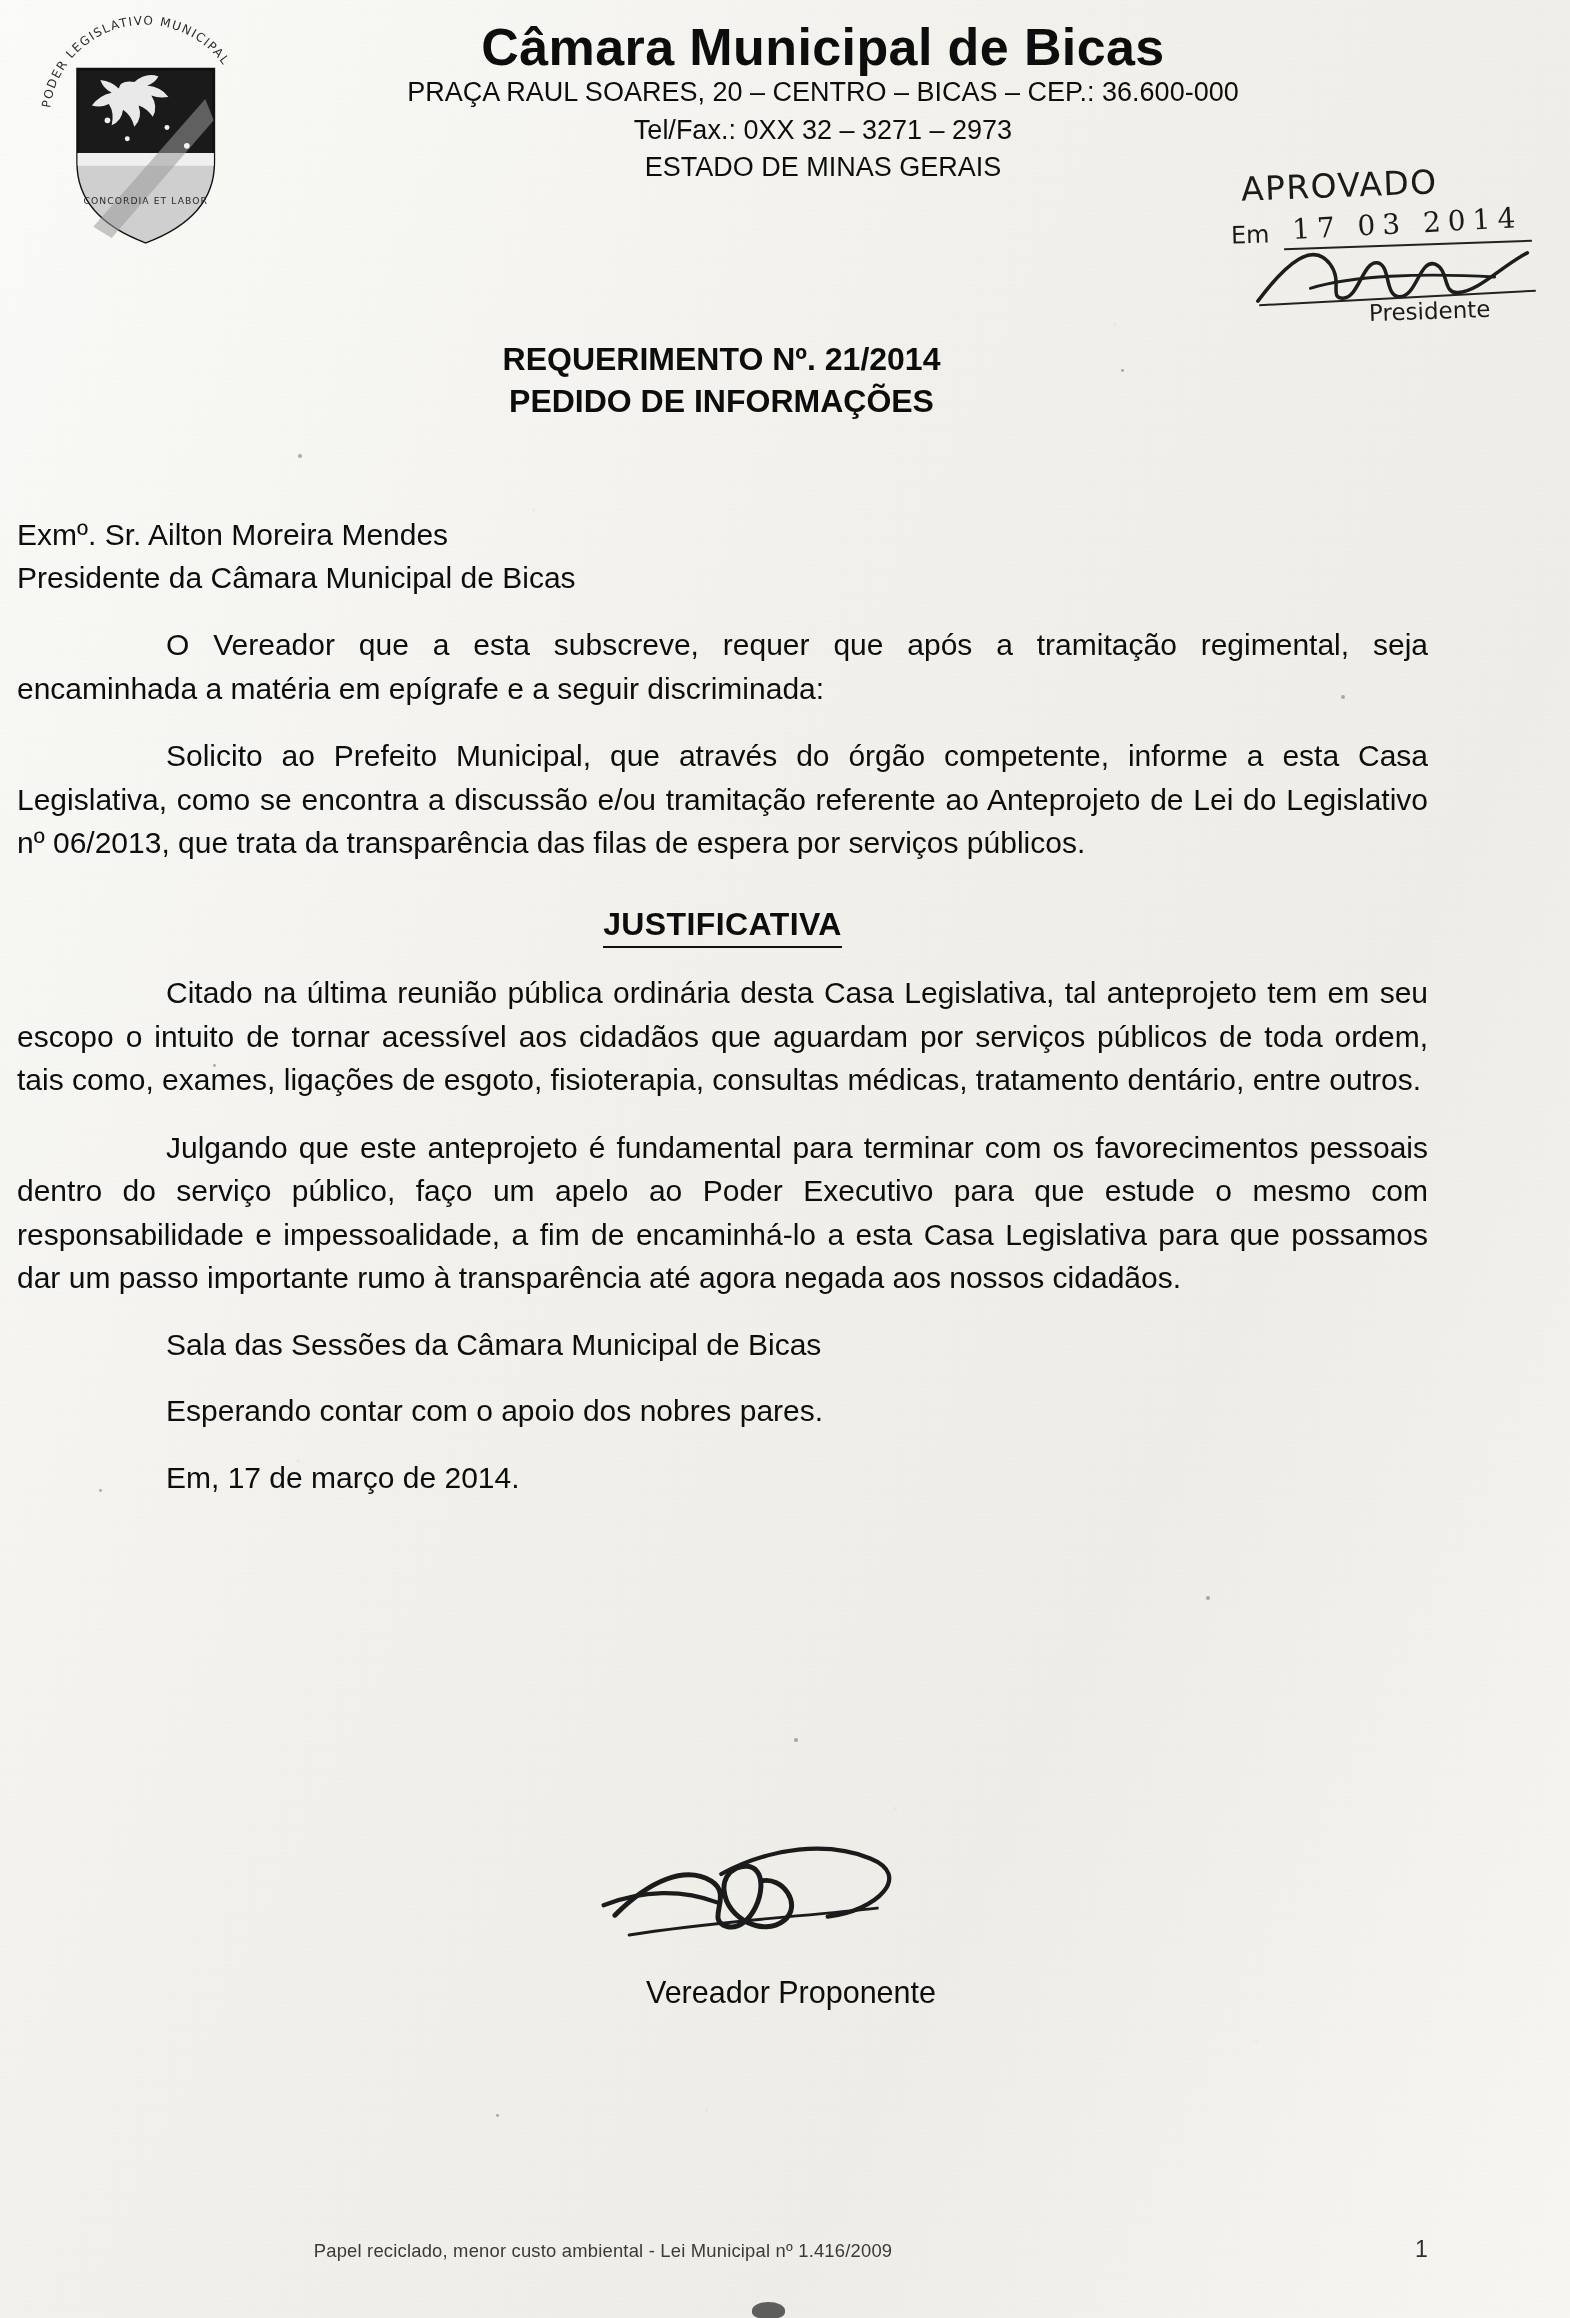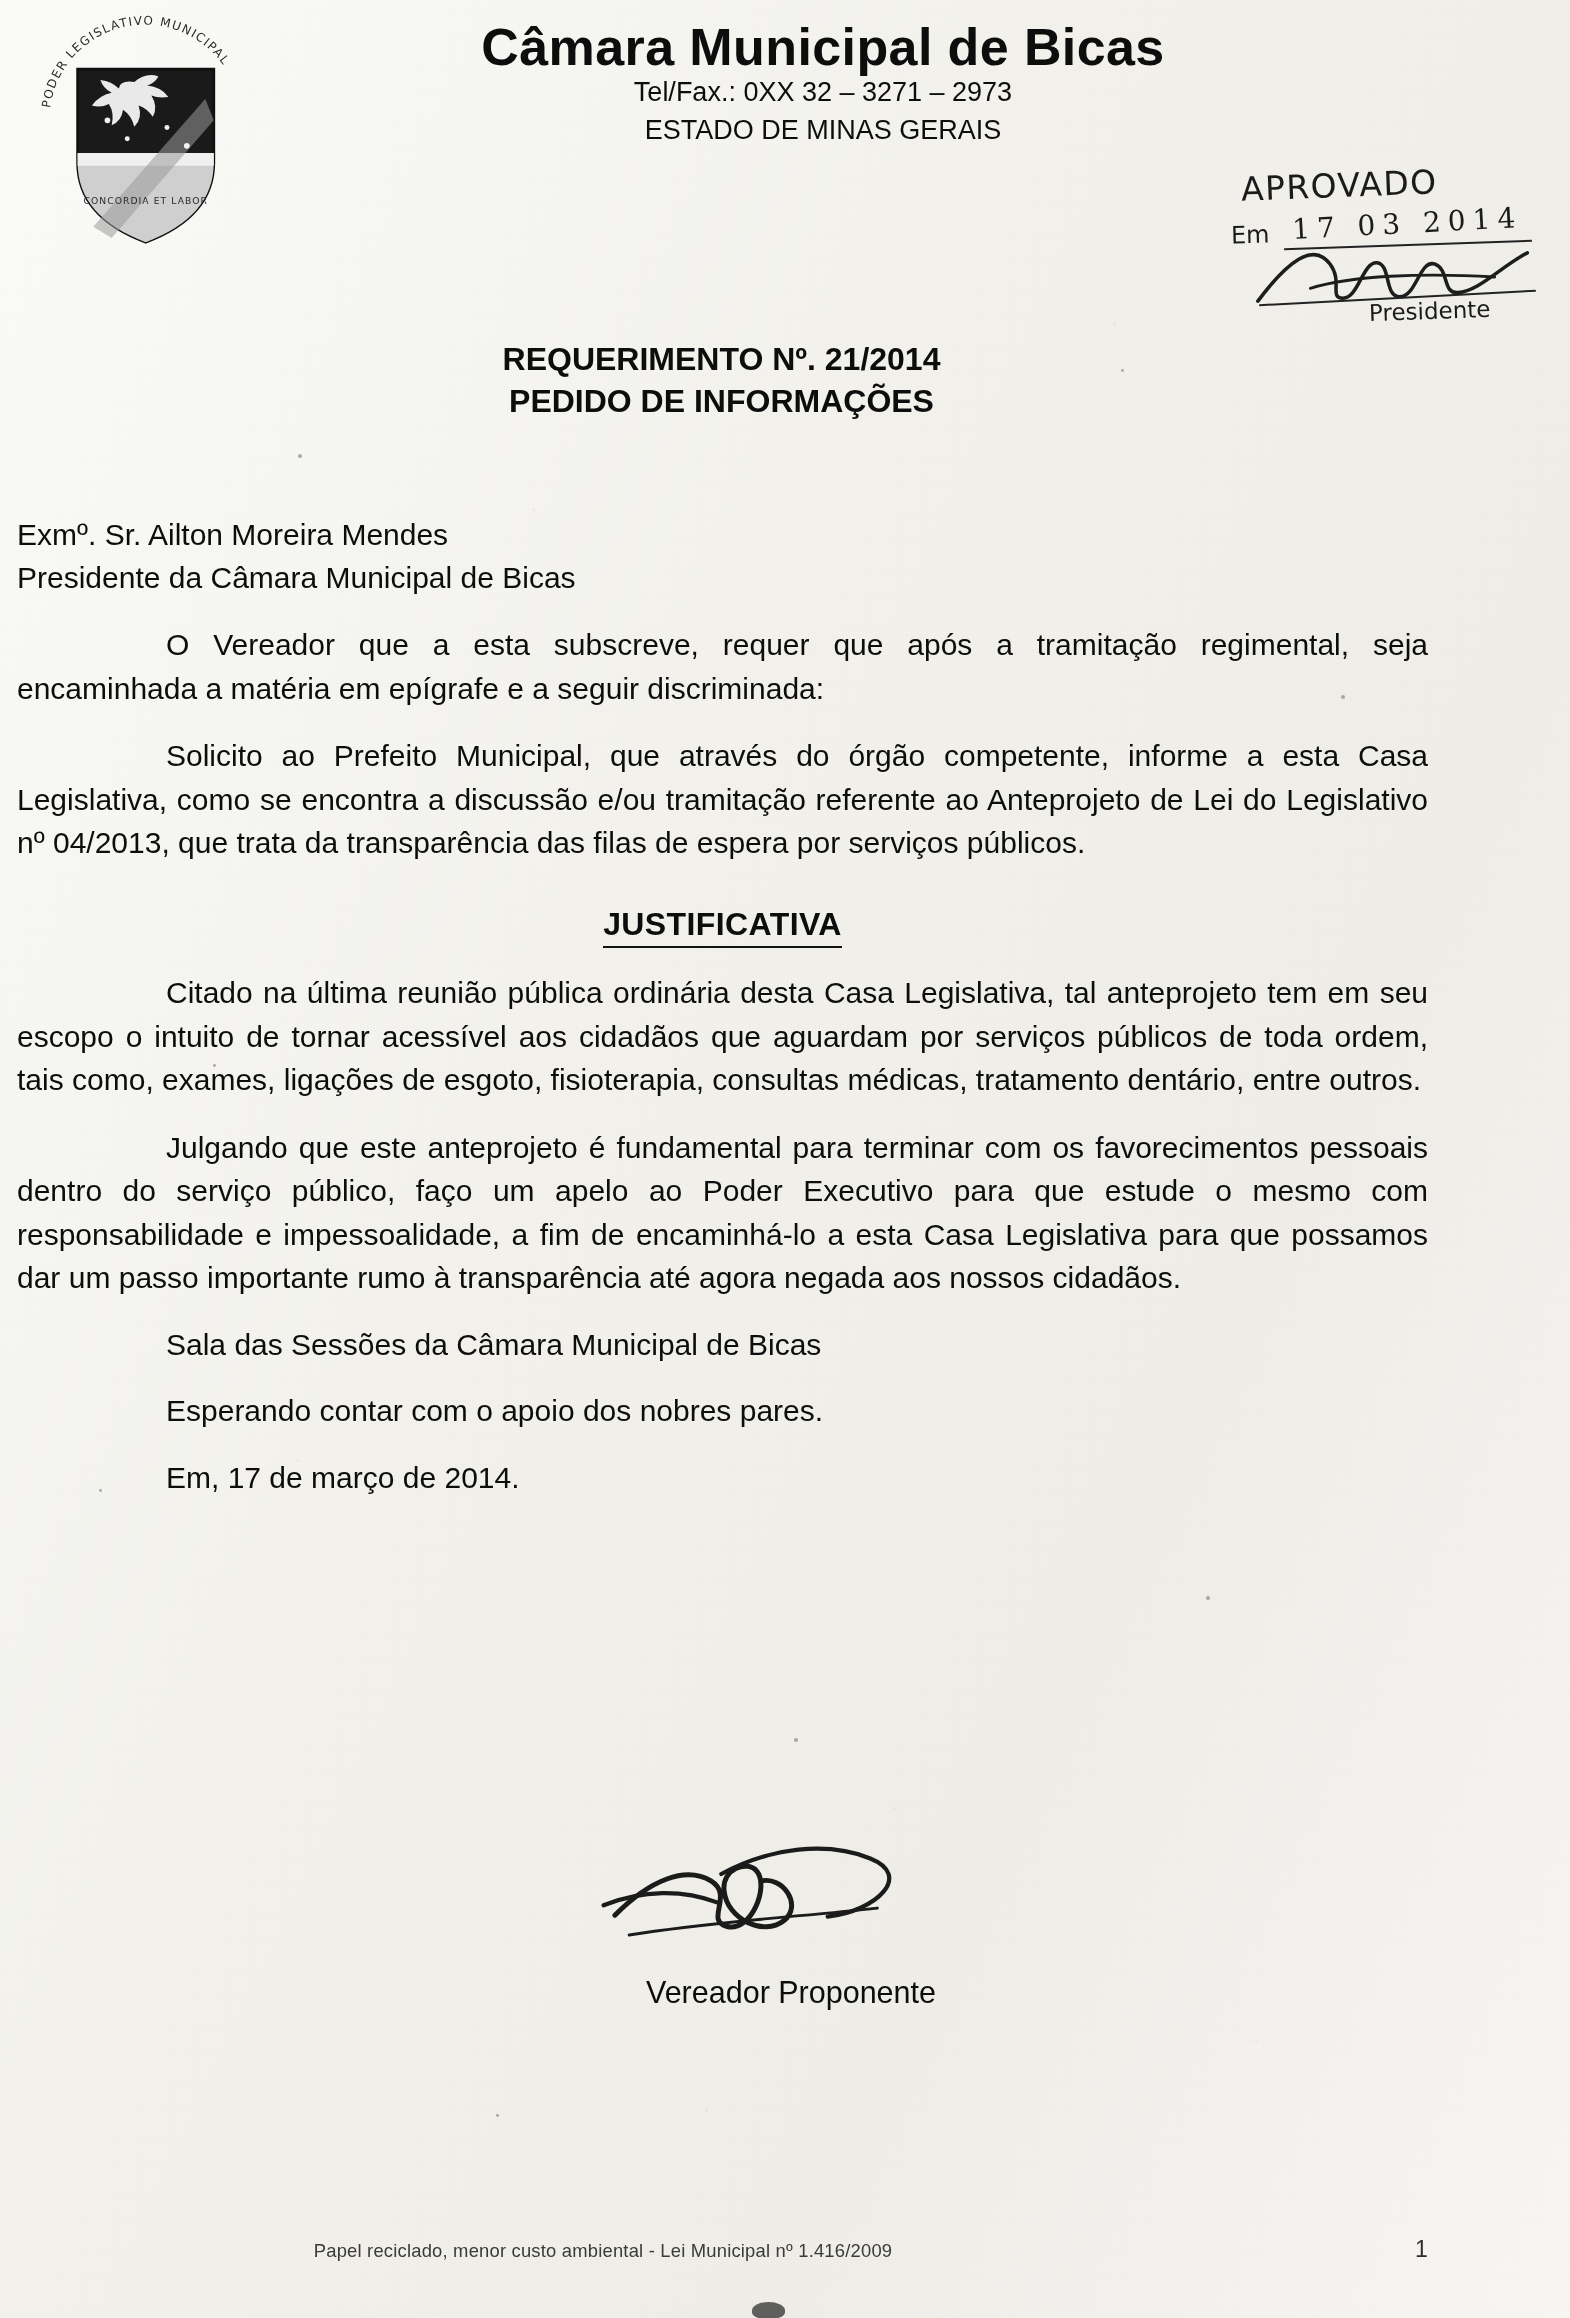--- a/index.html
+++ b/index.html
@@ -305,20 +305,21 @@
         <circle cx="196" cy="160" r="3.5" fill="#f2f2f2"></circle>
         <circle cx="224" cy="186" r="4" fill="#f2f2f2"></circle>
         <circle cx="166" cy="200" r="3" fill="#f2f2f2"></circle>
 
         <text x="166" y="268" text-anchor="middle" font-family="DejaVu Sans, sans-serif" font-size="13" fill="#2b2b2b" letter-spacing="1.5">CONCORDIA ET LABOR</text>
       </svg>
     </div>
 
     <div class="head-text">
       <div class="head-title">Câmara Municipal de Bicas</div>
+      <div class="head-line">PRAÇA RAUL SOARES, 20 – CENTRO – BICAS – CEP.: 36.600-000</div>
       <div class="head-line">Tel/Fax.: 0XX 32 – 3271 – 2973</div>
       <div class="head-line">ESTADO DE MINAS GERAIS</div>
     </div>
 
     <div class="stamp">
       <div class="stamp-word">APROVADO</div>
       <div class="stamp-em">Em</div>
       <div class="stamp-date">17 03 2014</div>
       <div class="stamp-rule"></div>
       <div class="stamp-sig">
@@ -340,21 +341,21 @@
     <span class="l2">PEDIDO DE INFORMAÇÕES</span>
   </div>
 
   <div class="body-block">
     <div class="addr">
       <span class="l">Exmº. Sr. Ailton Moreira Mendes</span>
       <span class="l">Presidente da Câmara Municipal de Bicas</span>
     </div>
 
     <p class="para">O Vereador que a esta subscreve, requer que após a tramitação regimental, seja encaminhada a matéria em epígrafe e a seguir discriminada:</p>
-    <p class="para">Solicito ao Prefeito Municipal, que através do órgão competente, informe a esta Casa Legislativa, como se encontra a discussão e/ou tramitação referente ao Anteprojeto de Lei do Legislativo nº 04/2013, que trata da transparência das filas de espera por serviços públicos.</p>
+    <p class="para">Solicito ao Prefeito Municipal, que através do órgão competente, informe a esta Casa Legislativa, como se encontra a discussão e/ou tramitação referente ao Anteprojeto de Lei do Legislativo nº 06/2013, que trata da transparência das filas de espera por serviços públicos.</p>
 
     <div class="justif">
       <span>JUSTIFICATIVA</span>
     </div>
 
     <p class="para">Citado na última reunião pública ordinária desta Casa Legislativa, tal anteprojeto tem em seu escopo o intuito de tornar acessível aos cidadãos que aguardam por serviços públicos de toda ordem, tais como, exames, ligações de esgoto, fisioterapia, consultas médicas, tratamento dentário, entre outros.</p>
     <p class="para">Julgando que este anteprojeto é fundamental para terminar com os favorecimentos pessoais dentro do serviço público, faço um apelo ao Poder Executivo para que estude o mesmo com responsabilidade e impessoalidade, a fim de encaminhá-lo a esta Casa Legislativa para que possamos dar um passo importante rumo à transparência até agora negada aos nossos cidadãos.</p>
 
     <p class="closing">Sala das Sessões da Câmara Municipal de Bicas</p>
     <p class="closing">Esperando contar com o apoio dos nobres pares.</p>

